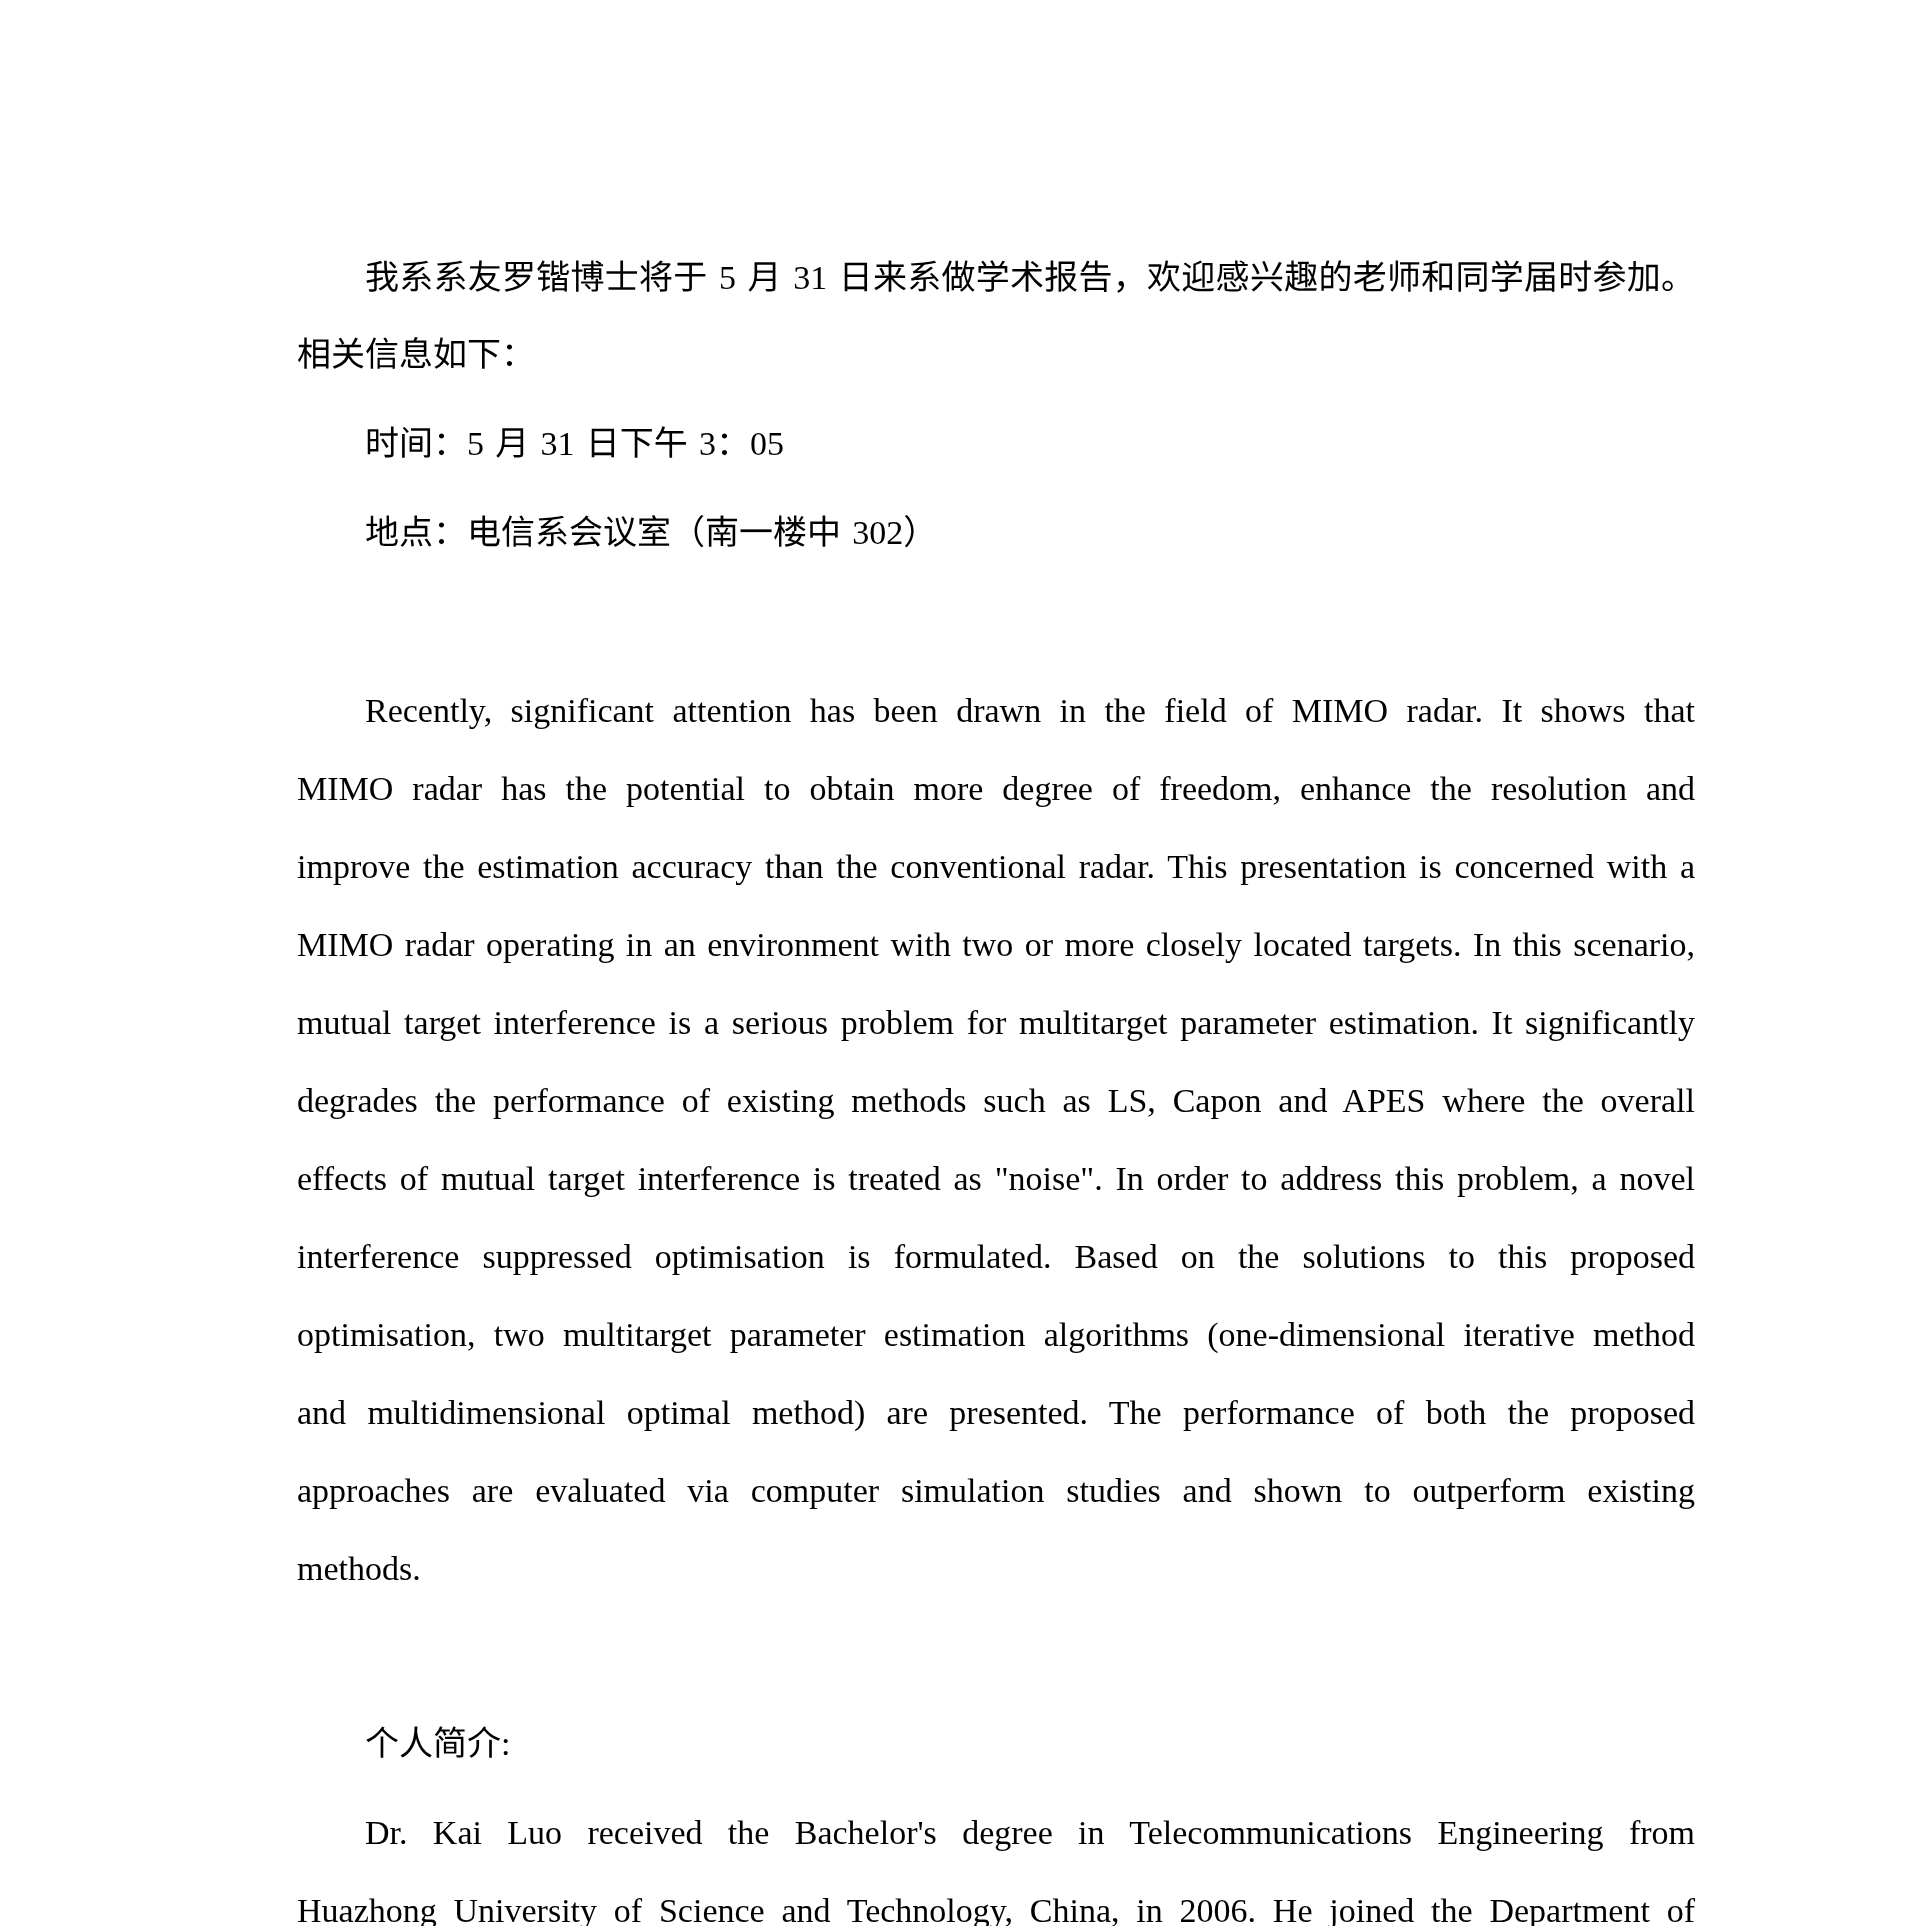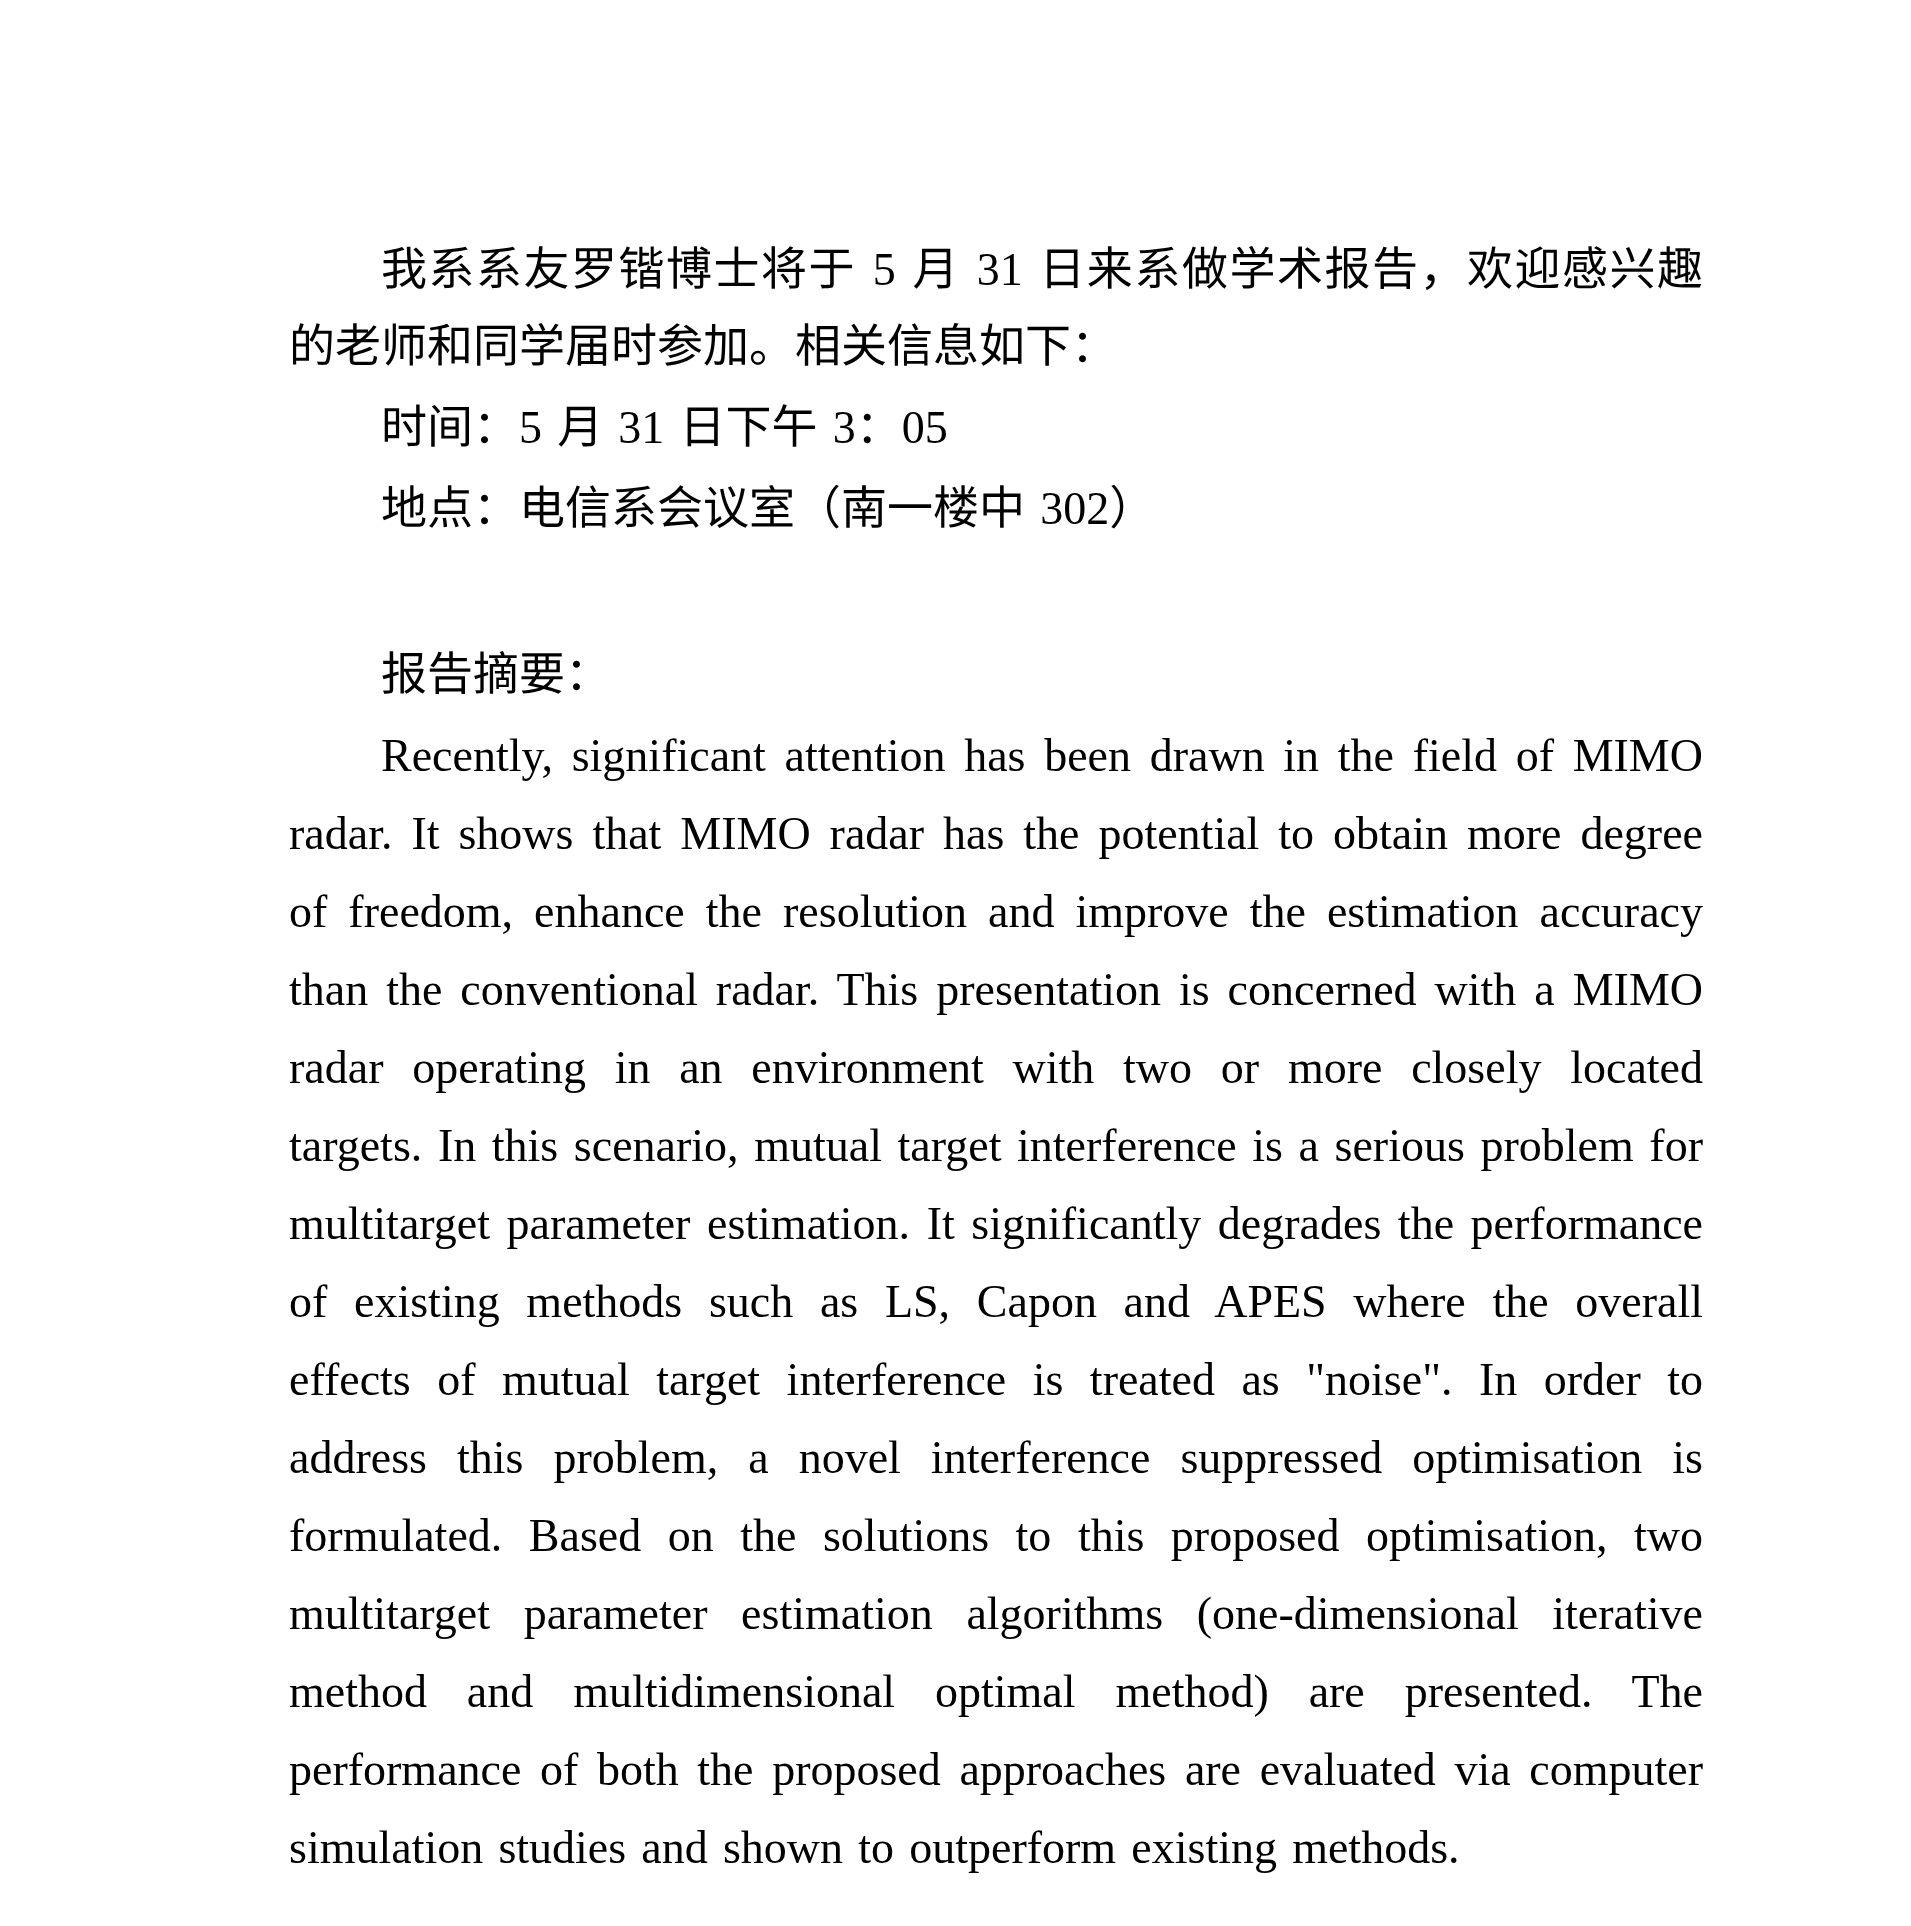--- a/index.html
+++ b/index.html
@@ -12,22 +12,22 @@
       width: 1911px;
       height: 2703px;
       background: #ffffff;
       color: #000000;
       font-family: "Liberation Serif", "DejaVu Serif", serif;
       box-sizing: border-box;
       padding: 227px 204px 0 285px;
       overflow: hidden;
     }
     .para {
-      margin: 4px;
-      font-size: 46px;
+      margin: 12px;
+      font-size: 34px;
       text-indent: 2em;
       text-align: justify;
       word-spacing: 0.08em;
       font-family: Liberation Serif, serif;
     }
     .cjk {
       line-height: 77px;
     }
     .en {
       line-height: 78px;
@@ -47,21 +47,20 @@
 
   <p class="para cjk">我系系友罗锴博士将于 5 月 31 日来系做学术报告，欢迎感兴趣的老师和同学届时参加。相关信息如下：</p>
 
   <p class="para cjk">时间：5 月 31 日下午 3：05</p>
 
   <p class="para cjk">地点：电信系会议室（南一楼中 302）</p>
 
 
   <div class="spacer"></div>
 
-  <p class="para cjk heading">报告摘要：</p>
 
   <p class="para en">Recently, significant attention has been drawn in the field of MIMO radar. It shows that MIMO radar has the potential to obtain more degree of freedom, enhance the resolution and improve the estimation accuracy than the conventional radar. This presentation is concerned with a MIMO radar operating in an environment with two or more closely located targets. In this scenario, mutual target interference is a serious problem for multitarget parameter estimation. It significantly degrades the performance of existing methods such as LS, Capon and APES where the overall effects of mutual target interference is treated as "noise". In order to address this problem, a novel interference suppressed optimisation is formulated. Based on the solutions to this proposed optimisation, two multitarget parameter estimation algorithms (one-dimensional iterative method and multidimensional optimal method) are presented. The performance of both the proposed approaches are evaluated via computer simulation studies and shown to outperform existing methods.</p>
 
   <div class="spacer"></div>
 
   <p class="para cjk heading">个人简介:</p>
 
   <p class="para en">Dr. Kai Luo received the Bachelor's degree in Telecommunications Engineering from Huazhong University of Science and Technology, China, in 2006. He joined the Department of Electrical and Electronic Engineering at Imperial College in 2007 where he is working towards the Ph.D. degree in the area of array signal processing and its applications to MIMO radar and wireless communications. He has been awarded Ph.D. degree recently.</p>
 
 </div>

